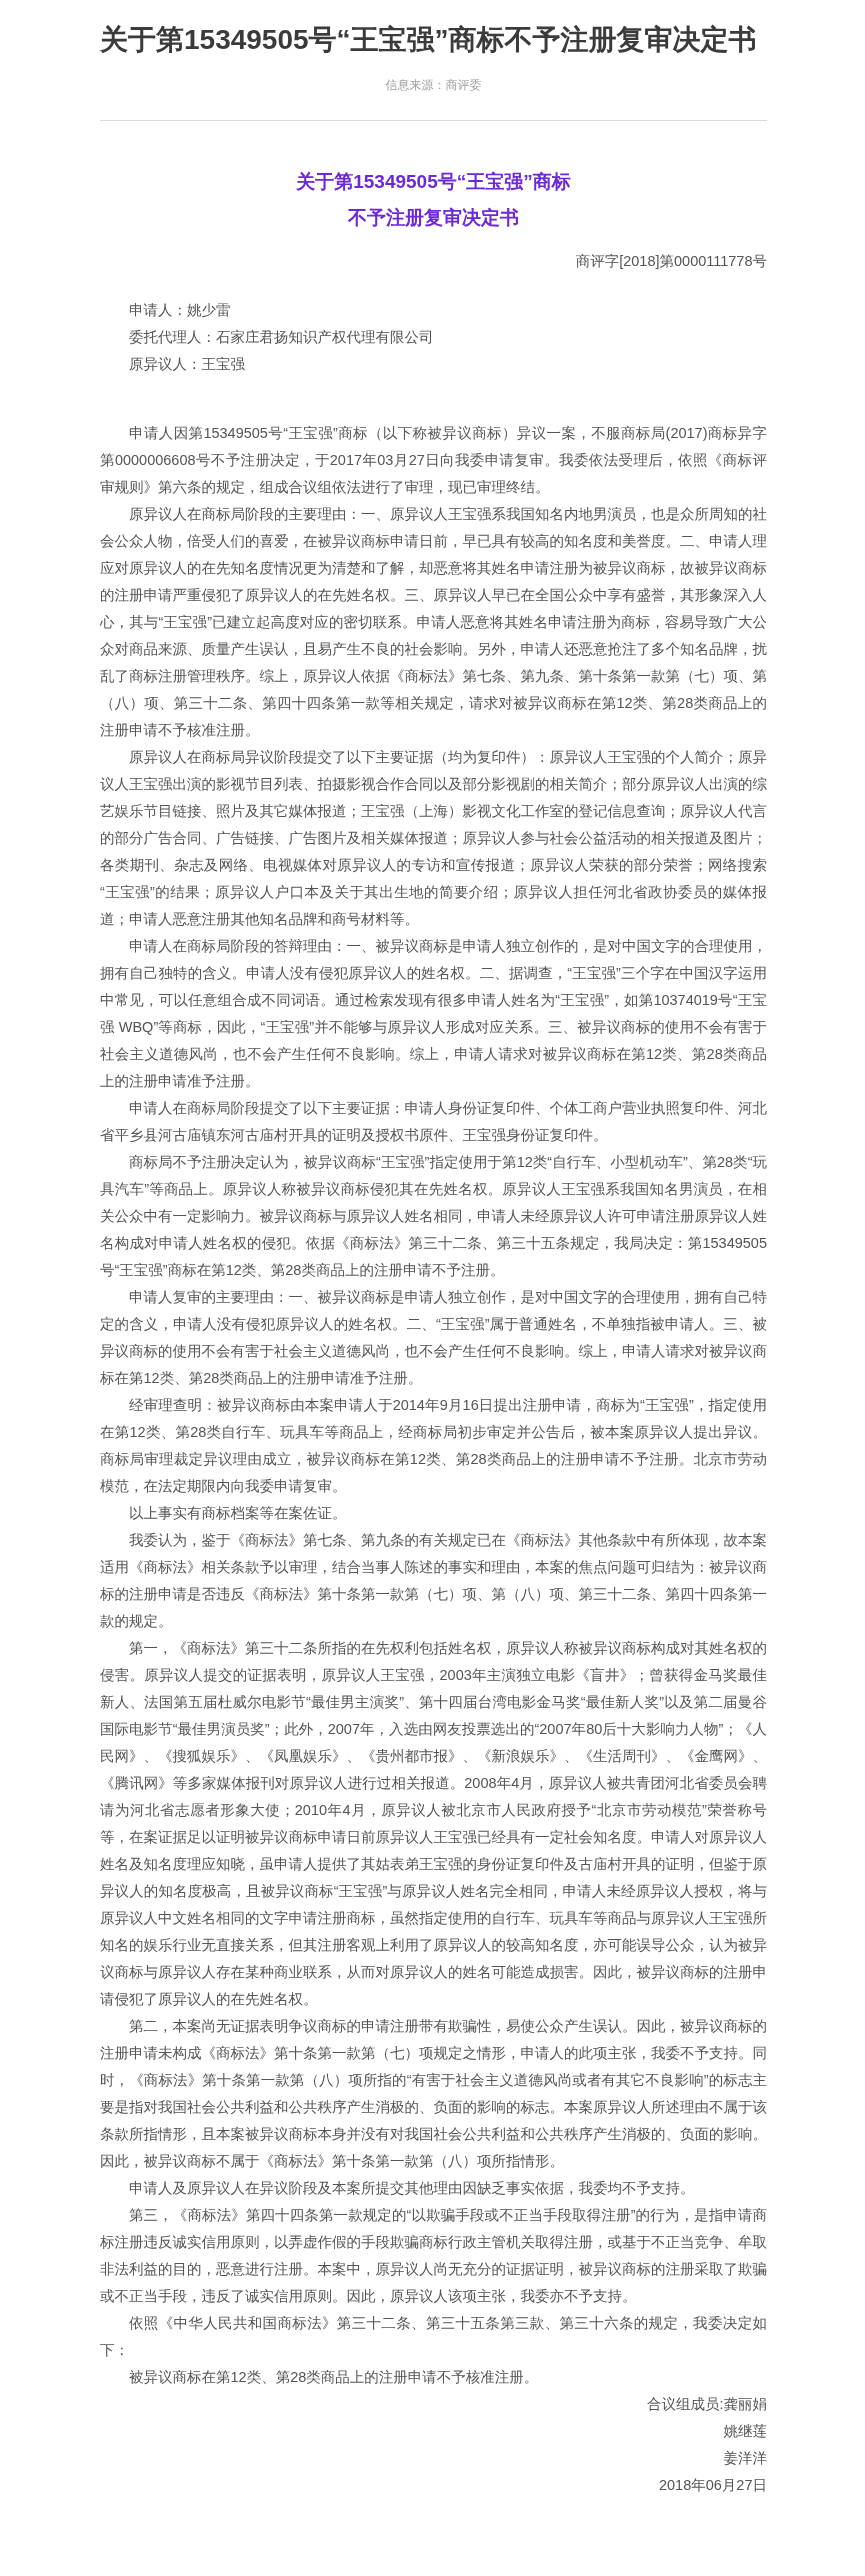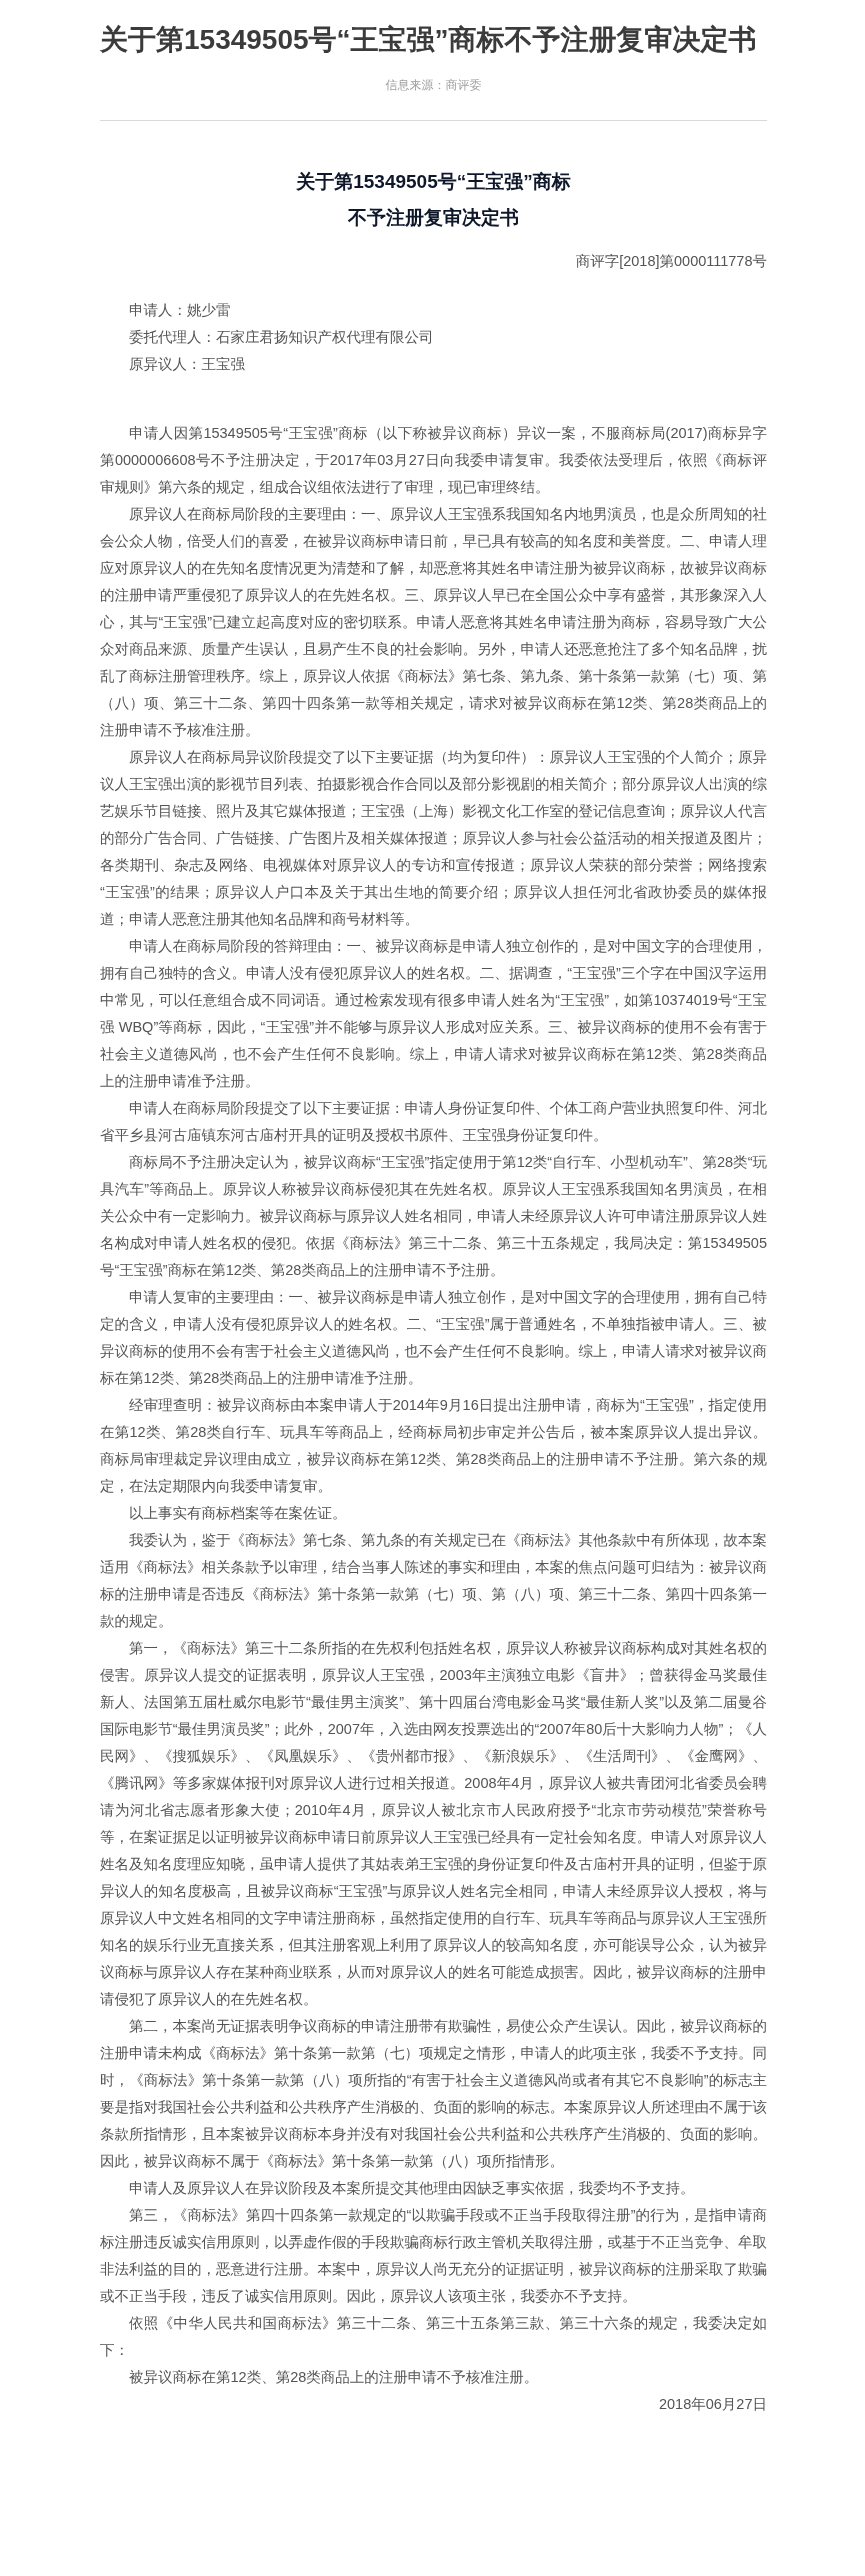--- a/index.html
+++ b/index.html
@@ -36,21 +36,21 @@
     border-top: 0.9px solid #d9d9d9;
     margin: 25.5px 0 0 0;
     height: 0;
   }
   .doc-title {
     margin-top: 43px;
     text-align: center;
     font-size: 19px;
     line-height: 36px;
     font-weight: bold;
-    color: #0f172a;
+    color: #6d28d9;
   }
   .doc-number {
     margin-top: 12px;
     text-align: right;
     font-size: 14.5px;
     line-height: 26px;
     color: #545454;
   }
   .parties {
     margin-top: 23px;
@@ -115,28 +115,34 @@
 
   <div class="body-text">
 
   <p>申请人因第15349505号“王宝强”商标（以下称被异议商标）异议一案，不服商标局(2017)商标异字第0000006608号不予注册决定，于2017年03月27日向我委申请复审。我委依法受理后，依照《商标评审规则》第六条的规定，组成合议组依法进行了审理，现已审理终结。</p>
       <p>原异议人在商标局阶段的主要理由：一、原异议人王宝强系我国知名内地男演员，也是众所周知的社会公众人物，倍受人们的喜爱，在被异议商标申请日前，早已具有较高的知名度和美誉度。二、申请人理应对原异议人的在先知名度情况更为清楚和了解，却恶意将其姓名申请注册为被异议商标，故被异议商标的注册申请严重侵犯了原异议人的在先姓名权。三、原异议人早已在全国公众中享有盛誉，其形象深入人心，其与“王宝强”已建立起高度对应的密切联系。申请人恶意将其姓名申请注册为商标，容易导致广大公众对商品来源、质量产生误认，且易产生不良的社会影响。另外，申请人还恶意抢注了多个知名品牌，扰乱了商标注册管理秩序。综上，原异议人依据《商标法》第七条、第九条、第十条第一款第（七）项、第（八）项、第三十二条、第四十四条第一款等相关规定，请求对被异议商标在第12类、第28类商品上的注册申请不予核准注册。</p>
       <p>原异议人在商标局异议阶段提交了以下主要证据（均为复印件）：原异议人王宝强的个人简介；原异议人王宝强出演的影视节目列表、拍摄影视合作合同以及部分影视剧的相关简介；部分原异议人出演的综艺娱乐节目链接、照片及其它媒体报道；王宝强（上海）影视文化工作室的登记信息查询；原异议人代言的部分广告合同、广告链接、广告图片及相关媒体报道；原异议人参与社会公益活动的相关报道及图片；各类期刊、杂志及网络、电视媒体对原异议人的专访和宣传报道；原异议人荣获的部分荣誉；网络搜索“王宝强”的结果；原异议人户口本及关于其出生地的简要介绍；原异议人担任河北省政协委员的媒体报道；申请人恶意注册其他知名品牌和商号材料等。</p>
       <p>申请人在商标局阶段的答辩理由：一、被异议商标是申请人独立创作的，是对中国文字的合理使用，拥有自己独特的含义。申请人没有侵犯原异议人的姓名权。二、据调查，“王宝强”三个字在中国汉字运用中常见，可以任意组合成不同词语。通过检索发现有很多申请人姓名为“王宝强”，如第10374019号“王宝强 WBQ”等商标，因此，“王宝强”并不能够与原异议人形成对应关系。三、被异议商标的使用不会有害于社会主义道德风尚，也不会产生任何不良影响。综上，申请人请求对被异议商标在第12类、第28类商品上的注册申请准予注册。</p>
       <p>申请人在商标局阶段提交了以下主要证据：申请人身份证复印件、个体工商户营业执照复印件、河北省平乡县河古庙镇东河古庙村开具的证明及授权书原件、王宝强身份证复印件。</p>
       <p>商标局不予注册决定认为，被异议商标“王宝强”指定使用于第12类“自行车、小型机动车”、第28类“玩具汽车”等商品上。原异议人称被异议商标侵犯其在先姓名权。原异议人王宝强系我国知名男演员，在相关公众中有一定影响力。被异议商标与原异议人姓名相同，申请人未经原异议人许可申请注册原异议人姓名构成对申请人姓名权的侵犯。依据《商标法》第三十二条、第三十五条规定，我局决定：第15349505号“王宝强”商标在第12类、第28类商品上的注册申请不予注册。</p>
       <p>申请人复审的主要理由：一、被异议商标是申请人独立创作，是对中国文字的合理使用，拥有自己特定的含义，申请人没有侵犯原异议人的姓名权。二、“王宝强”属于普通姓名，不单独指被申请人。三、被异议商标的使用不会有害于社会主义道德风尚，也不会产生任何不良影响。综上，申请人请求对被异议商标在第12类、第28类商品上的注册申请准予注册。</p>
-      <p>经审理查明：被异议商标由本案申请人于2014年9月16日提出注册申请，商标为“王宝强”，指定使用在第12类、第28类自行车、玩具车等商品上，经商标局初步审定并公告后，被本案原异议人提出异议。商标局审理裁定异议理由成立，被异议商标在第12类、第28类商品上的注册申请不予注册。第六条的规定，在法定期限内向我委申请复审。</p>
+      <p>经审理查明：被异议商标由本案申请人于2014年9月16日提出注册申请，商标为“王宝强”，指定使用在第12类、第28类自行车、玩具车等商品上，经商标局初步审定并公告后，被本案原异议人提出异议。商标局审理裁定异议理由成立，被异议商标在第12类、第28类商品上的注册申请不予注册。北京市劳动模范，在法定期限内向我委申请复审。</p>
       <p>以上事实有商标档案等在案佐证。</p>
       <p>我委认为，鉴于《商标法》第七条、第九条的有关规定已在《商标法》其他条款中有所体现，故本案适用《商标法》相关条款予以审理，结合当事人陈述的事实和理由，本案的焦点问题可归结为：被异议商标的注册申请是否违反《商标法》第十条第一款第（七）项、第（八）项、第三十二条、第四十四条第一款的规定。</p>
       <p>第一，《商标法》第三十二条所指的在先权利包括姓名权，原异议人称被异议商标构成对其姓名权的侵害。原异议人提交的证据表明，原异议人王宝强，2003年主演独立电影《盲井》；曾获得金马奖最佳新人、法国第五届杜威尔电影节“最佳男主演奖”、第十四届台湾电影金马奖“最佳新人奖”以及第二届曼谷国际电影节“最佳男演员奖”；此外，2007年，入选由网友投票选出的“2007年80后十大影响力人物”；《人民网》、《搜狐娱乐》、《凤凰娱乐》、《贵州都市报》、《新浪娱乐》、《生活周刊》、《金鹰网》、《腾讯网》等多家媒体报刊对原异议人进行过相关报道。2008年4月，原异议人被共青团河北省委员会聘请为河北省志愿者形象大使；2010年4月，原异议人被北京市人民政府授予“北京市劳动模范”荣誉称号等，在案证据足以证明被异议商标申请日前原异议人王宝强已经具有一定社会知名度。申请人对原异议人姓名及知名度理应知晓，虽申请人提供了其姑表弟王宝强的身份证复印件及古庙村开具的证明，但鉴于原异议人的知名度极高，且被异议商标“王宝强”与原异议人姓名完全相同，申请人未经原异议人授权，将与原异议人中文姓名相同的文字申请注册商标，虽然指定使用的自行车、玩具车等商品与原异议人王宝强所知名的娱乐行业无直接关系，但其注册客观上利用了原异议人的较高知名度，亦可能误导公众，认为被异议商标与原异议人存在某种商业联系，从而对原异议人的姓名可能造成损害。因此，被异议商标的注册申请侵犯了原异议人的在先姓名权。</p>
       <p>第二，本案尚无证据表明争议商标的申请注册带有欺骗性，易使公众产生误认。因此，被异议商标的注册申请未构成《商标法》第十条第一款第（七）项规定之情形，申请人的此项主张，我委不予支持。同时，《商标法》第十条第一款第（八）项所指的“有害于社会主义道德风尚或者有其它不良影响”的标志主要是指对我国社会公共利益和公共秩序产生消极的、负面的影响的标志。本案原异议人所述理由不属于该条款所指情形，且本案被异议商标本身并没有对我国社会公共利益和公共秩序产生消极的、负面的影响。因此，被异议商标不属于《商标法》第十条第一款第（八）项所指情形。</p>
       <p>申请人及原异议人在异议阶段及本案所提交其他理由因缺乏事实依据，我委均不予支持。</p>
       <p>第三，《商标法》第四十四条第一款规定的“以欺骗手段或不正当手段取得注册”的行为，是指申请商标注册违反诚实信用原则，以弄虚作假的手段欺骗商标行政主管机关取得注册，或基于不正当竞争、牟取非法利益的目的，恶意进行注册。本案中，原异议人尚无充分的证据证明，被异议商标的注册采取了欺骗或不正当手段，违反了诚实信用原则。因此，原异议人该项主张，我委亦不予支持。</p>
       <p>依照《中华人民共和国商标法》第三十二条、第三十五条第三款、第三十六条的规定，我委决定如下：</p>
       <p>被异议商标在第12类、第28类商品上的注册申请不予核准注册。</p>
     </div>
 
+  <div class="signature">
+
+  <p>合议组成员:龚丽娟</p>
+      <p>姚继莲</p>
+      <p>姜洋洋</p>
+    </div>
 
   <p class="date-line">2018年06月27日</p>
 
 </div>
 
 
 </body></html>

